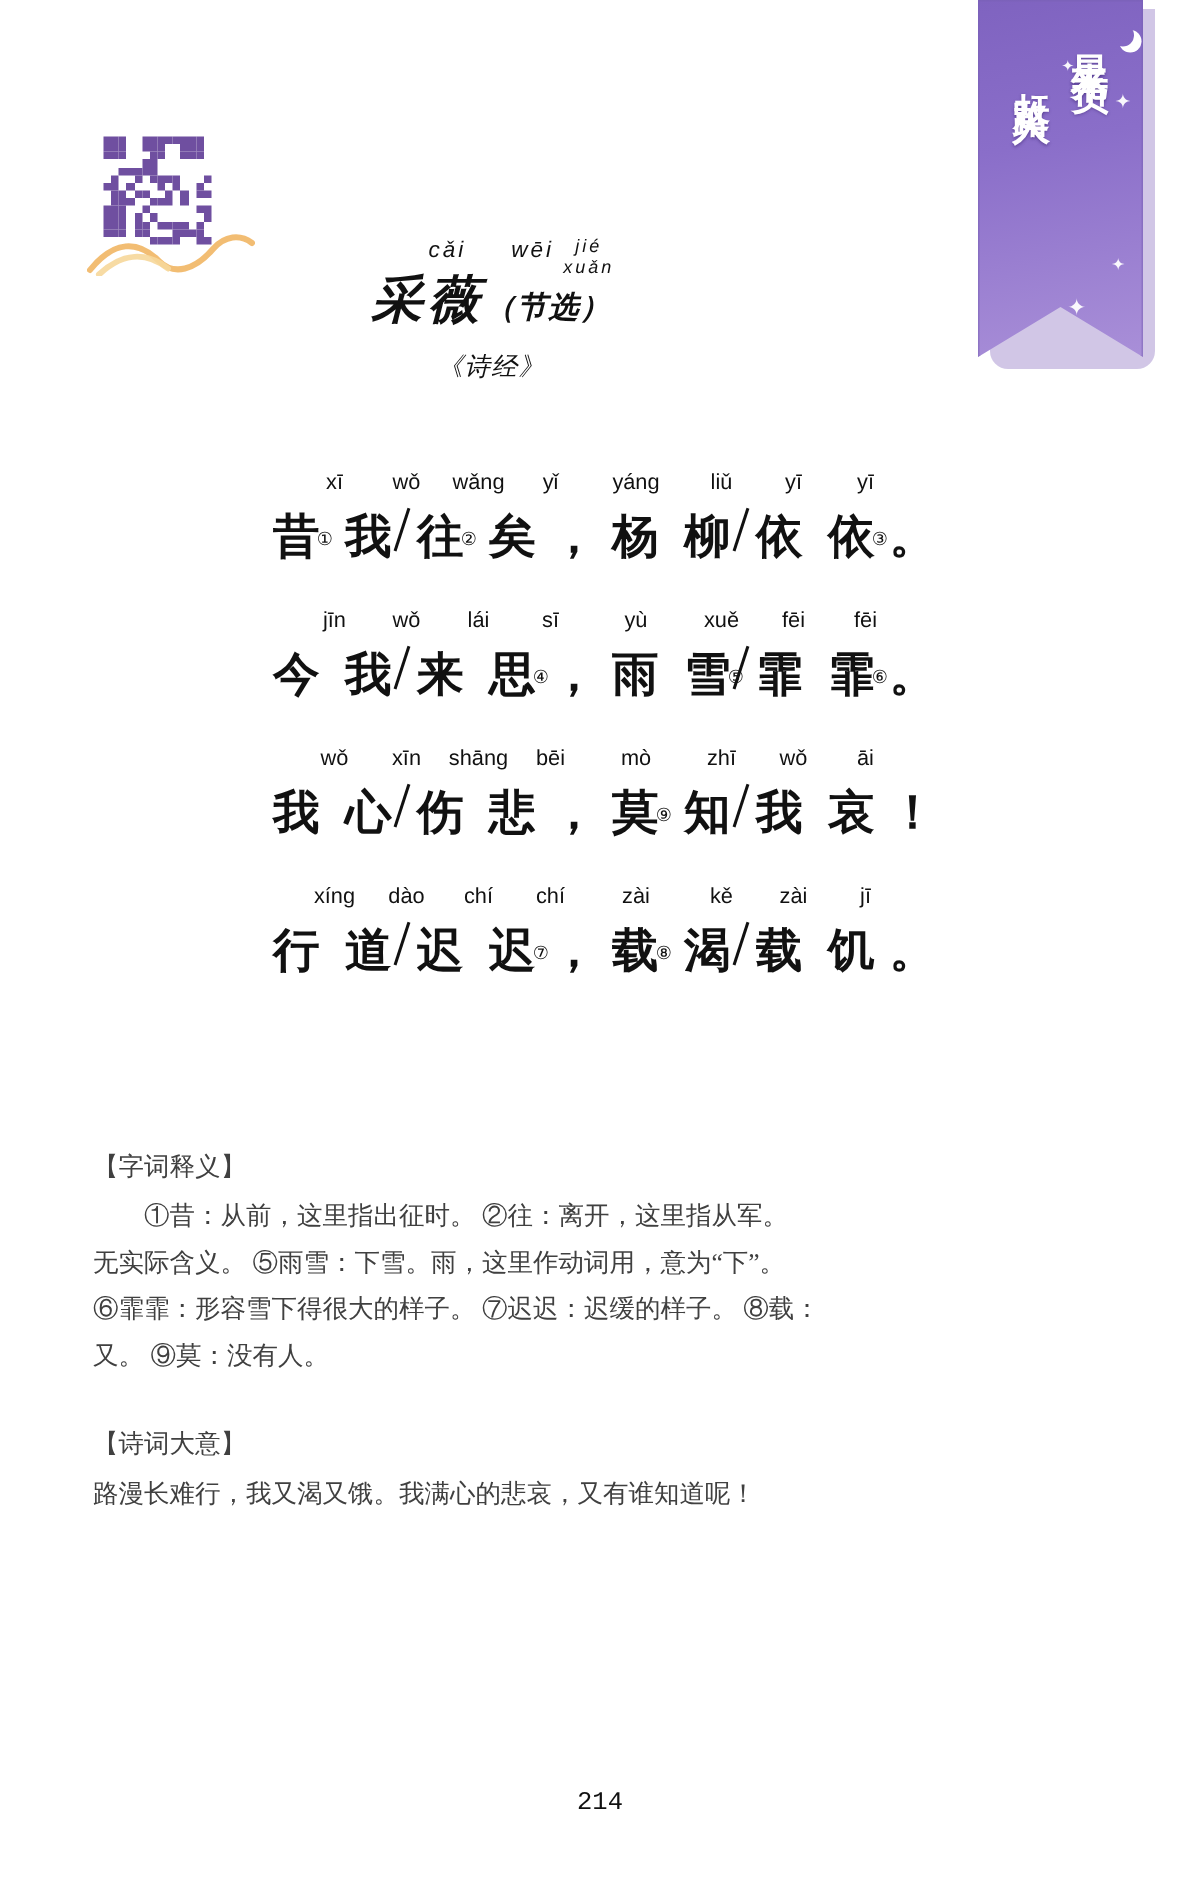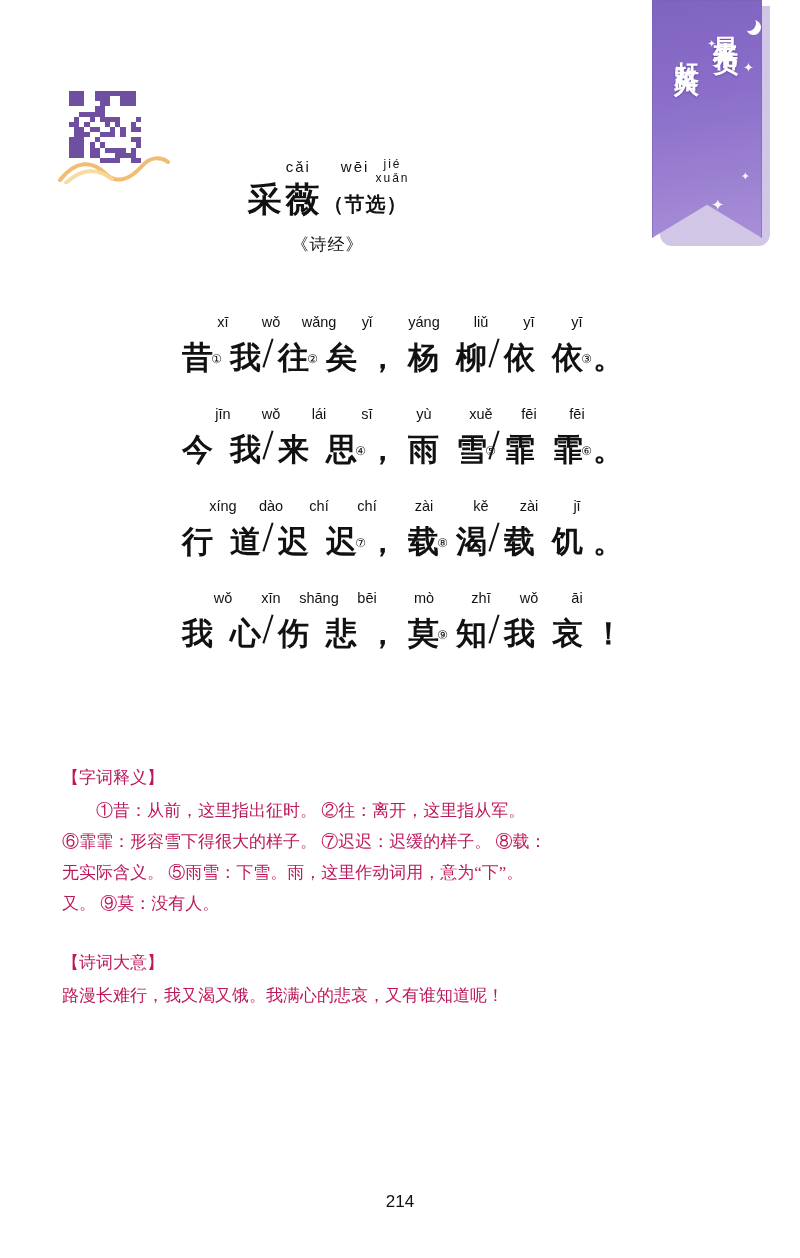--- a/index.html
+++ b/index.html
@@ -129,20 +129,21 @@
     box-shadow: 5px 4px 0 0 #ffffff;
   }
 
   
   .title-area {
     position: absolute;
     left: 0;
     top: 158px;
     width: 655px;
     text-align: center;
+    font-style: italic;
   }
   .title-py {
     font-family: "Liberation Sans", sans-serif;
     font-size: 15px;
     letter-spacing: 2px;
     color: #111;
     margin-bottom: 2px;
   }
   .title-py span { display: inline-block; }
   .title-py .p1 { margin-right: 30px; }
@@ -242,41 +243,41 @@
   }
 
   
   .notes {
     position: absolute;
     left: 62px;
     top: 762px;
     width: 680px;
     font-size: 17px;
     line-height: 31px;
-    color: #be185d;
+    color: #404040;
   }
   .notes .head {
     font-weight: normal;
     margin-bottom: 2px;
   }
   .notes p {
     margin: 0;
     text-align: justify;
   }
   .notes .indent { text-indent: 34px; }
   .block2 { margin-top: 28px; }
 
   .page-number {
     position: absolute;
     left: 0;
     bottom: 46px;
     width: 800px;
     text-align: center;
     font-size: 17px;
-    font-family: Liberation Sans, sans-serif;
+    font-family: Liberation Mono, monospace;
   }
 </style>
 </head>
 <body>
 
 <div class="page">
 
   <div class="qr-block">
     <div class="qr-frame">
       <div class="qr-grid" id="qr-grid">
@@ -512,34 +513,34 @@
   <div class="poem" id="poem">
       <div class="line">
         <div class="py-row"><span>xī</span><span>wǒ</span><span>wǎng</span><span>yǐ</span><span class="gap">yáng</span><span>liǔ</span><span>yī</span><span>yī</span></div>
         <div class="han-row"><span class="ch">昔<span class="sup">①</span></span><span class="ch">我</span><span class="slash"></span><span class="ch">往<span class="sup">②</span></span><span class="ch">矣</span><span class="punct">，</span><span class="ch">杨</span><span class="ch">柳</span><span class="slash"></span><span class="ch">依</span><span class="ch">依<span class="sup">③</span></span><span class="punct">。</span></div>
       </div>
       <div class="line">
         <div class="py-row"><span>jīn</span><span>wǒ</span><span>lái</span><span>sī</span><span class="gap">yù</span><span>xuě</span><span>fēi</span><span>fēi</span></div>
         <div class="han-row"><span class="ch">今</span><span class="ch">我</span><span class="slash"></span><span class="ch">来</span><span class="ch">思<span class="sup">④</span></span><span class="punct">，</span><span class="ch">雨</span><span class="ch">雪<span class="sup">⑤</span></span><span class="slash"></span><span class="ch">霏</span><span class="ch">霏<span class="sup">⑥</span></span><span class="punct">。</span></div>
       </div>
       <div class="line">
+        <div class="py-row"><span>wǒ</span><span>xīn</span><span>shāng</span><span>bēi</span><span class="gap">mò</span><span>zhī</span><span>wǒ</span><span>āi</span></div>
+        <div class="han-row"><span class="ch">我</span><span class="ch">心</span><span class="slash"></span><span class="ch">伤</span><span class="ch">悲</span><span class="punct">，</span><span class="ch">莫<span class="sup">⑨</span></span><span class="ch">知</span><span class="slash"></span><span class="ch">我</span><span class="ch">哀</span><span class="punct">！</span></div>
+      </div>
+      <div class="line">
         <div class="py-row"><span>xíng</span><span>dào</span><span>chí</span><span>chí</span><span class="gap">zài</span><span>kě</span><span>zài</span><span>jī</span></div>
         <div class="han-row"><span class="ch">行</span><span class="ch">道</span><span class="slash"></span><span class="ch">迟</span><span class="ch">迟<span class="sup">⑦</span></span><span class="punct">，</span><span class="ch">载<span class="sup">⑧</span></span><span class="ch">渴</span><span class="slash"></span><span class="ch">载</span><span class="ch">饥</span><span class="punct">。</span></div>
       </div>
-      <div class="line">
-        <div class="py-row"><span>wǒ</span><span>xīn</span><span>shāng</span><span>bēi</span><span class="gap">mò</span><span>zhī</span><span>wǒ</span><span>āi</span></div>
-        <div class="han-row"><span class="ch">我</span><span class="ch">心</span><span class="slash"></span><span class="ch">伤</span><span class="ch">悲</span><span class="punct">，</span><span class="ch">莫<span class="sup">⑨</span></span><span class="ch">知</span><span class="slash"></span><span class="ch">我</span><span class="ch">哀</span><span class="punct">！</span></div>
-      </div>
     </div>
 
   <div class="notes">
     <div class="head">【字词释义】</div>
     <p class="indent">①昔：从前，这里指出征时。  ②往：离开，这里指从军。</p>
+    <p>无实际含义。  ⑤雨雪：下雪。雨，这里作动词用，意为“下”。</p>
     <p>⑥霏霏：形容雪下得很大的样子。  ⑦迟迟：迟缓的样子。  ⑧载：</p>
-    <p>无实际含义。  ⑤雨雪：下雪。雨，这里作动词用，意为“下”。</p>
     <p>又。  ⑨莫：没有人。</p>
 
     <div class="block2">
       <div class="head">【诗词大意】</div>
       <p>路漫长难行，我又渴又饿。我满心的悲哀，又有谁知道呢！</p>
     </div>
   </div>
 
   <div class="page-number">214</div>
 </div>

